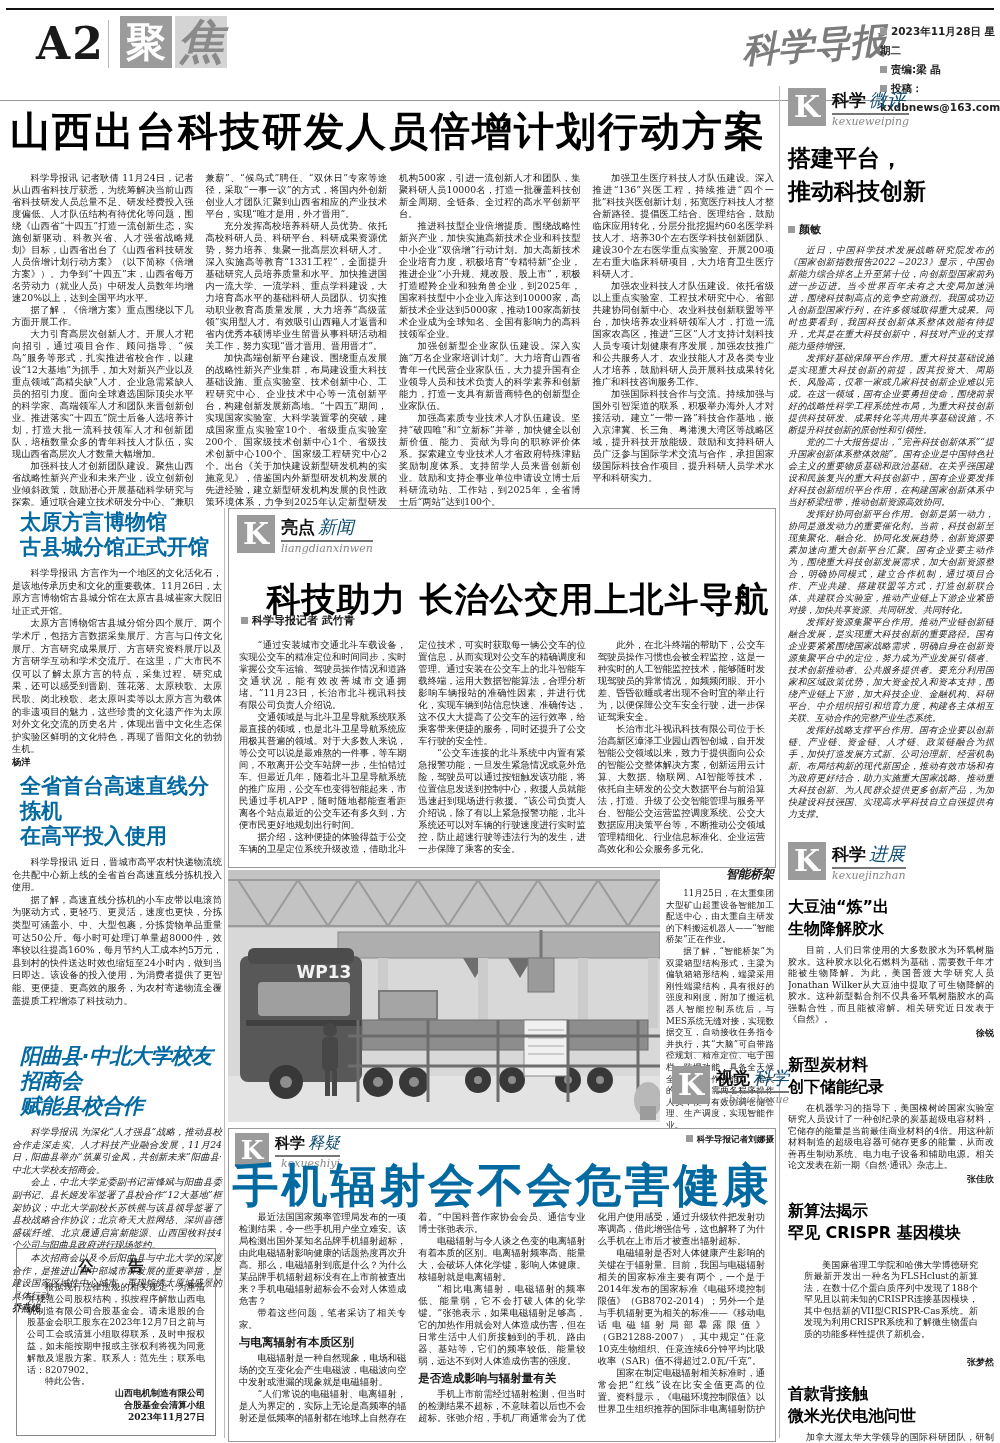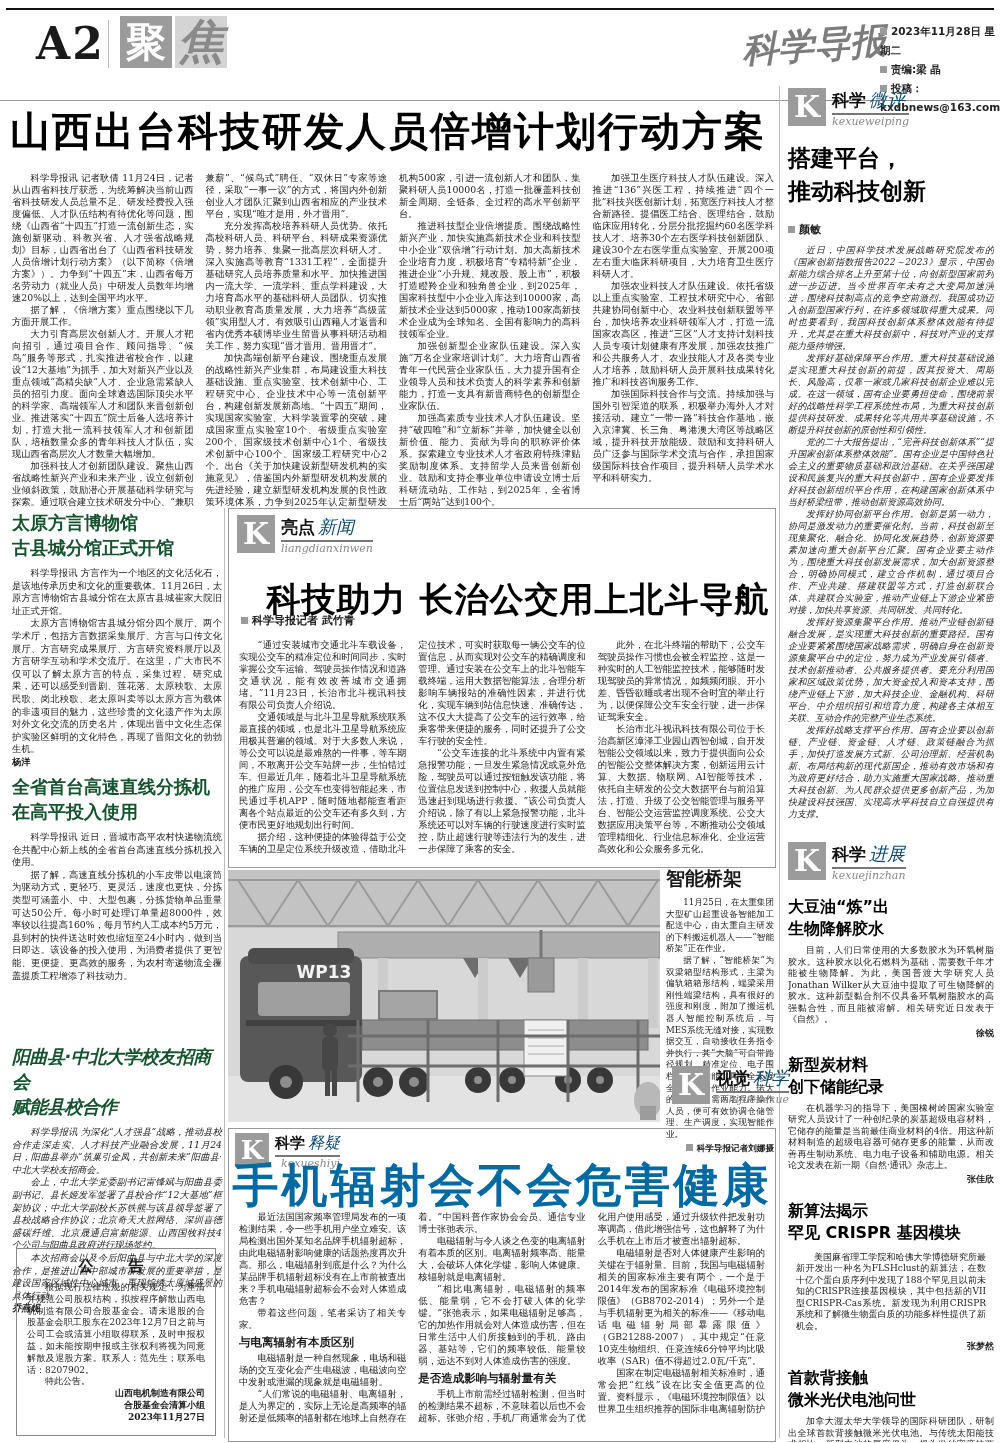--- a/index.html
+++ b/index.html
@@ -65,35 +65,35 @@
   #liangdian-logo{position:absolute;left:8px;top:6px;}
   #liangdian-headline{position:absolute;left:0;top:52px;width:100%;text-align:center;margin:16px;
         font-family:"DejaVu Sans",sans-serif;font-weight:bold;font-size:34px;letter-spacing:1px;color:#000;}
   #liangdian-byline{position:absolute;left:12px;top:104px;font-family:"DejaVu Sans",sans-serif;font-weight:bold;font-size:11px;}
   #liangdian-cols{position:absolute;left:10px;top:130px;width:526px;height:220px;
         column-count:3;column-gap:12px;column-fill:auto;overflow:hidden;font-size:9.3px;line-height:12px;}
 
   
   #left-rule{left:224px;top:508px;height:930px;}
   .left-art{position:absolute;left:12px;width:210px;}
-  .la-title{font-family:"DejaVu Sans",sans-serif;font-weight:bold;font-size:18px;line-height:25px;margin:0 0 7px 0;color:#14532d;}
+  .la-title{font-family:"DejaVu Sans",sans-serif;font-weight:bold;font-size:21px;line-height:25px;margin:0 0 7px 8px;color:#0369a1;}
   .la-body{font-size:9.3px;line-height:12.6px;}
   .author{text-align:right;text-indent:0 !important;font-weight:bold;font-family:"DejaVu Sans",sans-serif;}
 
   #notice-box{position:absolute;left:16px;top:1248px;width:200px;height:188px;
         border:1px solid #888;padding:6px 10px;box-sizing:border-box;}
   #notice-title{text-align:center;font-family:"DejaVu Sans",sans-serif;font-weight:bold;
         font-size:15px;letter-spacing:10px;margin:2px 0 6px 0;}
   #notice-body{font-size:9px;line-height:11.8px;}
   #notice-body .sign{text-align:right;text-indent:0;font-weight:bold;}
 
   
   #photo{position:absolute;left:228px;top:870px;width:432px;height:252px;background:#d9d9d9;overflow:hidden;}
   #caption{position:absolute;left:666px;top:866px;width:108px;}
-  #caption-title{text-align:left;font-family:"DejaVu Sans",sans-serif;font-weight:bold;font-size:19px;margin:0 0 5px 0;}
+  #caption-title{text-align:right;font-family:"DejaVu Sans",sans-serif;font-weight:bold;font-size:12px;margin:0 0 5px 0;font-style:italic;}
   #caption-body{font-size:8.6px;line-height:11.6px;}
   #caption-credit{font-size:8.6px;font-weight:bold;text-align:right;margin-top:3px;font-family:"DejaVu Sans",sans-serif;}
   #caption-rule{left:666px;top:1052px;width:108px;}
   #shijue-logo{position:absolute;left:672px;top:1066px;}
 
   
   #shiyi-box{position:absolute;left:228px;top:1128px;width:546px;height:312px;border:1px solid #999;}
   #shiyi-logo{position:absolute;left:6px;top:4px;}
   #shiyi-headline{position:absolute;left:0;top:26px;width:100%;text-align:center;margin:0;
         font-family:"DejaVu Sans",sans-serif;font-weight:bold;font-size:46px;letter-spacing:3px;color:#0369a1;}
@@ -381,21 +381,21 @@
     </div>
     <div class="jz-item">
       <h4 class="jz-title" style="white-space:pre-line;">新型炭材料
 创下储能纪录</h4>
       <p class="jz-body" style="text-indent:2em;text-align:justify;margin:0;">在机器学习的指导下，美国橡树岭国家实验室研究人员设计了一种创纪录的炭基超级电容材料，它储存的能量是当前最佳商业材料的4倍。用这种新材料制造的超级电容器可储存更多的能量，从而改善再生制动系统、电力电子设备和辅助电源。相关论文发表在新一期《自然·通讯》杂志上。</p>
       <div class="jz-author">张佳欣</div>
     </div>
     <div class="jz-item">
       <h4 class="jz-title" style="white-space:pre-line;">新算法揭示
 罕见 CRISPR 基因模块</h4>
-      <p class="jz-body" style="text-indent:2em;text-align:justify;margin:8px;">美国麻省理工学院和哈佛大学博德研究所最新开发出一种名为FLSHclust的新算法，在数十亿个蛋白质序列中发现了188个罕见且以前未知的CRISPR连接基因模块，其中包括新的VII型CRISPR-Cas系统。新发现为利用CRISPR系统和了解微生物蛋白质的功能多样性提供了新机会。</p>
+      <p class="jz-body" style="text-indent:2em;text-align:justify;margin:16px;">美国麻省理工学院和哈佛大学博德研究所最新开发出一种名为FLSHclust的新算法，在数十亿个蛋白质序列中发现了188个罕见且以前未知的CRISPR连接基因模块，其中包括新的VII型CRISPR-Cas系统。新发现为利用CRISPR系统和了解微生物蛋白质的功能多样性提供了新机会。</p>
       <div class="jz-author">张梦然</div>
     </div>
     <div class="jz-item">
       <h4 class="jz-title" style="white-space:pre-line;">首款背接触
 微米光伏电池问世</h4>
       <p class="jz-body" style="text-indent:2em;text-align:justify;margin:0;">加拿大渥太华大学领导的国际科研团队，研制出全球首款背接触微米光伏电池。与传统太阳能技术相比，新型电池的厚度仅为一根头发丝宽度的两倍，有望将能源生产成本降为原来的四分之一，为电子设备领域迈入小型化奠定了基础。相关论文发表于最新一期《细胞报告物质科学》杂志。</p>
 
     </div>
   </div>
 

